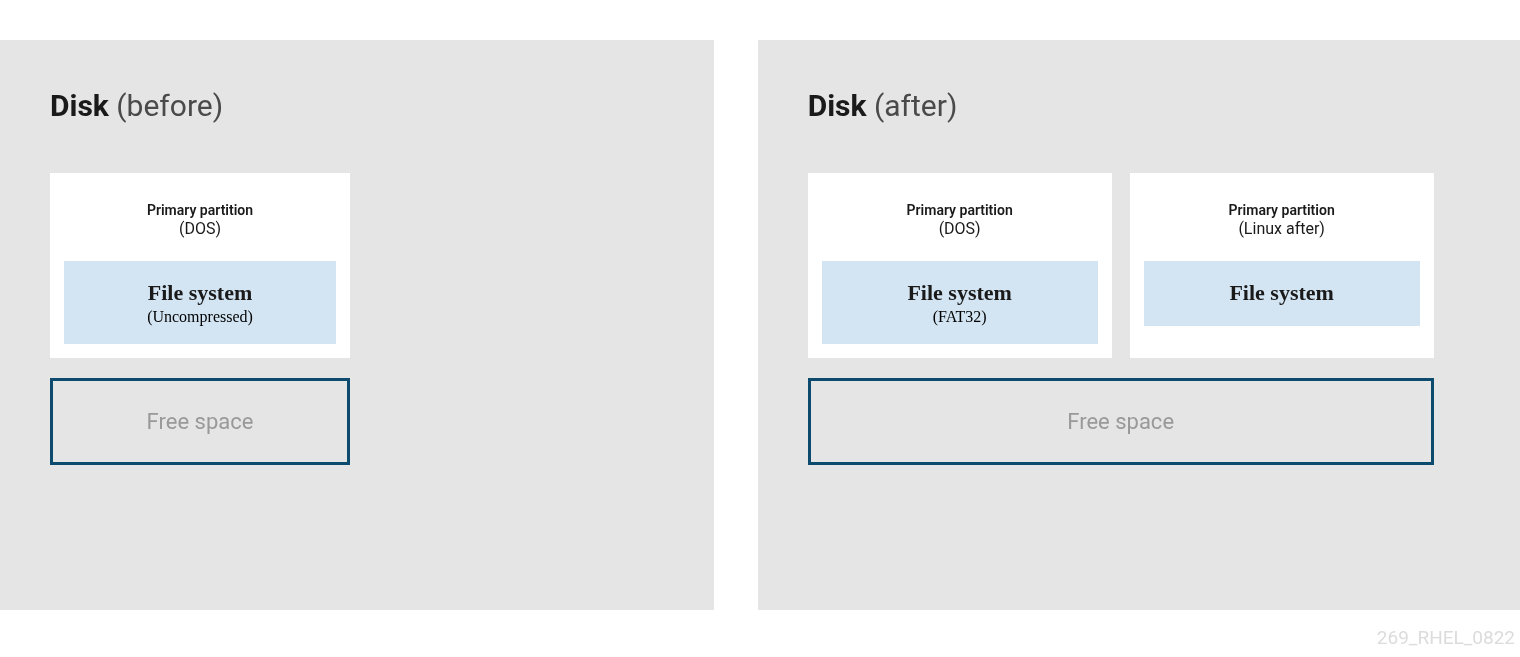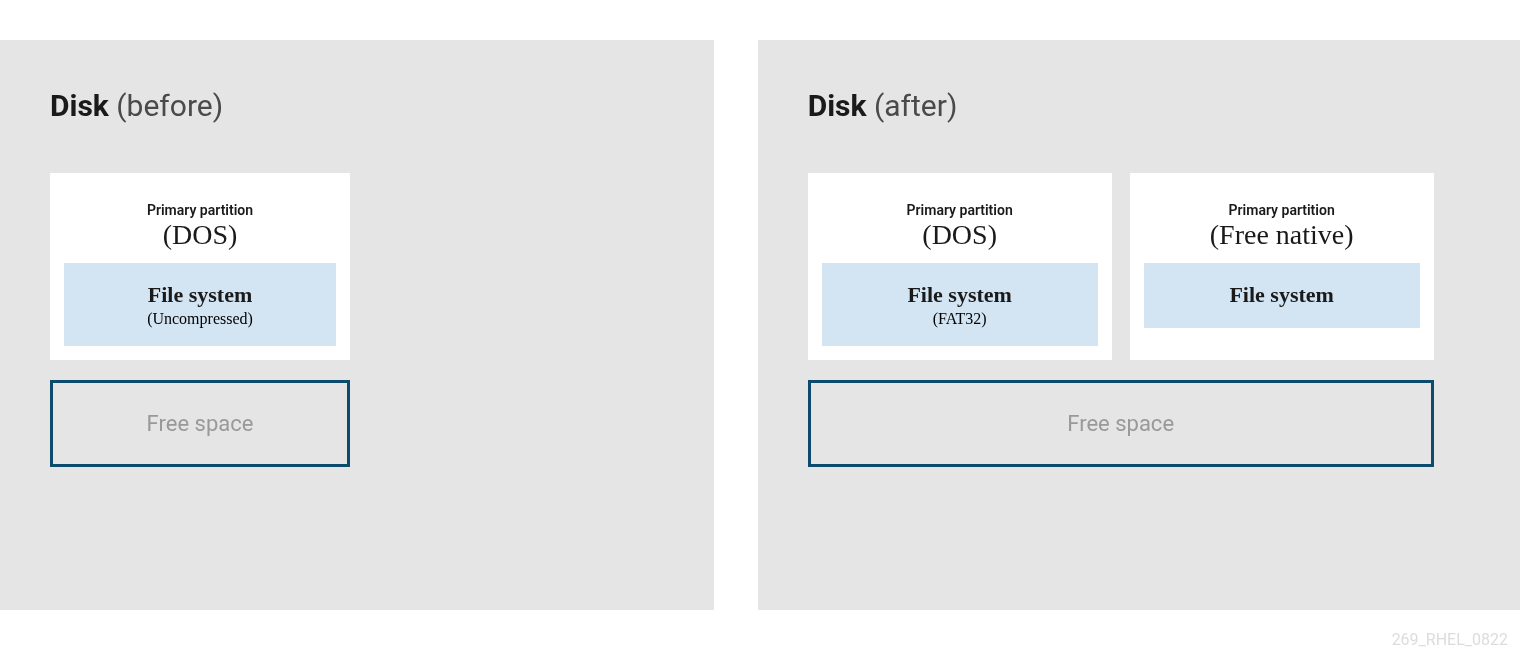--- a/index.html
+++ b/index.html
@@ -61,25 +61,24 @@
     .partition-box-after {
       width: 304px;
     }
     .partition-label {
       font-size: 14px;
       font-weight: 600;
       color: #1a1a1a;
       line-height: 1.3;
     }
     .partition-type {
-      font-size: 28px;
+      font-size: 16px;
       font-weight: 400;
       color: #1a1a1a;
-      margin-bottom: 12px;
-      font-family: Liberation Serif, serif;
+      margin-bottom: 23px;
     }
     .filesystem-box {
       background: #d3e5f3;
       padding: 18px 10px;
       text-align: center;
       font-family: Liberation Serif, serif;
     }
     .filesystem-label {
       font-size: 22px;
       font-weight: 600;
@@ -104,22 +103,22 @@
       width: 626px;
     }
     .free-space-label {
       font-size: 22px;
       font-weight: 400;
       color: #999999;
     }
     .watermark {
       position: absolute;
       bottom: 8px;
-      right: 12px;
-      font-size: 16px;
+      right: 5px;
+      font-size: 19px;
       color: #dcdcdc;
       font-weight: 400;
     }
   </style>
 </head>
 <body>
 
 <div class="container">
 
   <div class="panel panel-before">
@@ -149,21 +148,21 @@
       <div class="partition-box partition-box-after">
         <div class="partition-label">Primary partition</div>
         <div class="partition-type">(DOS)</div>
         <div class="filesystem-box">
           <div class="filesystem-label">File system</div>
           <div class="filesystem-type">(FAT32)</div>
         </div>
       </div>
       <div class="partition-box partition-box-after">
         <div class="partition-label">Primary partition</div>
-        <div class="partition-type">(Free native)</div>
+        <div class="partition-type">(Linux after)</div>
         <div class="filesystem-box">
           <div class="filesystem-label">File system</div>
         </div>
       </div>
     </div>
     <div class="free-space-box free-space-after">
       <div class="free-space-label">Free space</div>
     </div>
   </div>
 

